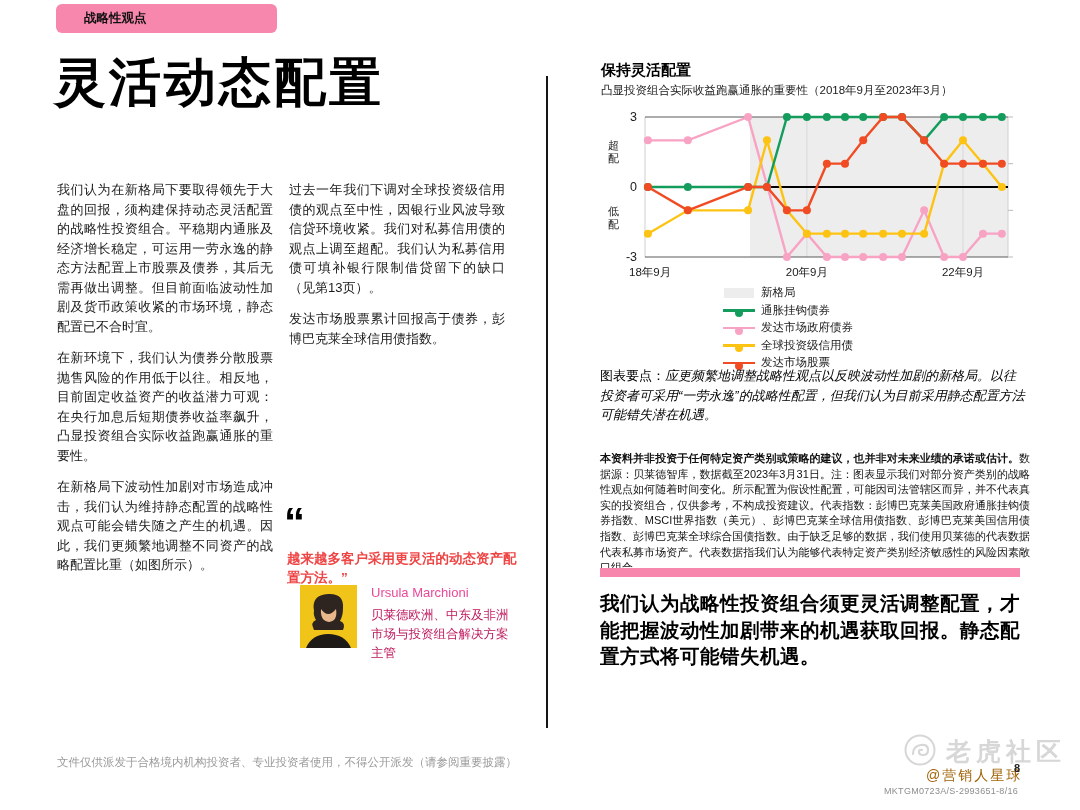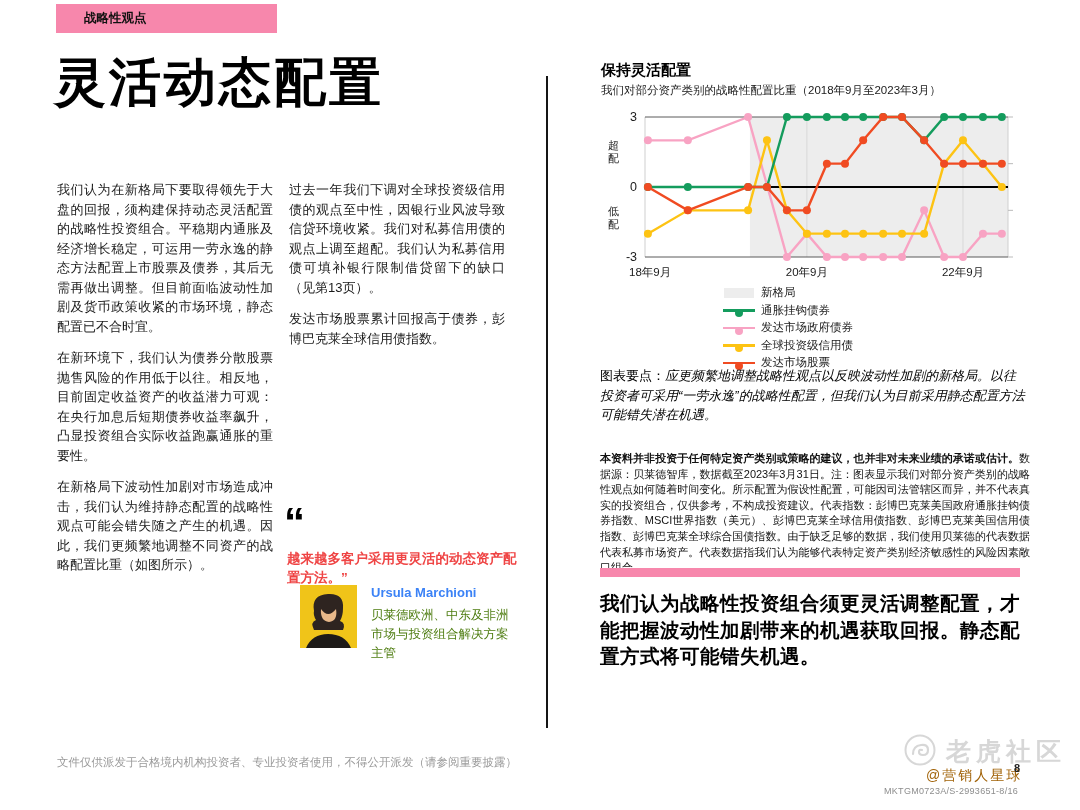--- a/index.html
+++ b/index.html
@@ -1,36 +1,36 @@
 <!DOCTYPE html>
 <html><head>
 <meta charset="utf-8">
 <style>
   html,body{margin:0;padding:0;}
   body{width:1080px;height:810px;background:#e8e8e8;font-family:"Liberation Sans","DejaVu Sans",sans-serif;}
   .page{position:relative;width:1080px;height:810px;background:#ffffff;overflow:hidden;}
   .abs{position:absolute;}
   
-  .tag-banner{left:56px;top:4px;width:221px;height:29px;display:flex;align-items:center;padding-left:28px;box-sizing:border-box;}
+  .tag-banner{left:56px;top:4px;width:221px;height:29px;display:flex;align-items:center;padding-left:28px;box-sizing:border-box;border-radius:6px;}
   .tag-banner span{font-size:12.5px;font-weight:700;color:#111;}
   
   .page-title{left:54px;top:48px;font-size:52px;font-weight:700;letter-spacing:3px;color:#000;}
   
   .bodycol{width:216px;font-size:13px;line-height:19.5px;color:#1a1a1a;text-align:justify;}
   .bodycol p{margin:0 0 12px 0;}
   .col1{left:57px;top:180px;}
   .col2{left:289px;top:180px;}
   
   .quote-mark{left:284px;top:503px;font-size:42px;font-weight:700;color:#000;line-height:40px;}
   .quote-text{left:287px;top:549px;width:234px;font-size:13.5px;font-weight:700;line-height:19px;color:#ef4444;}
   .person{left:300px;top:585px;display:flex;}
   .avatar{width:57px;height:63px;flex:0 0 57px;}
   .person-info{margin-left:14px;width:142px;}
-  .person-name{font-size:13px;font-weight:700;color:#3b82f6;margin-bottom:6px;}
-  .person-role{font-size:12.5px;line-height:19px;color:#4d7c0f;}
+  .person-name{font-size:13px;font-weight:400;color:#ec4899;margin-bottom:6px;}
+  .person-role{font-size:12.5px;line-height:19px;color:#be185d;}
   
   .divider{left:546px;top:76px;width:2px;height:652px;background:#151515;}
   
   .chart-title{left:601px;top:61px;font-size:15px;font-weight:700;color:#000;}
   .chart-subtitle{left:601px;top:83px;font-size:11.5px;color:#1a1a1a;}
   .chart-svg{left:600px;top:105px;}
   svg text{font-family:"Liberation Sans","DejaVu Sans",sans-serif;fill:#1a1a1a;}
   .legend{left:723px;top:284px;}
   .legend-row{display:flex;align-items:center;height:17.5px;}
   .legend-swatch{width:32px;display:flex;align-items:center;justify-content:center;position:relative;}
@@ -86,21 +86,21 @@
     </svg>
     <div class="person-info">
       <div class="person-name">Ursula Marchioni</div>
       <div class="person-role">贝莱德欧洲、中东及非洲市场与投资组合解决方案主管</div>
     </div>
   </div>
 
   <div class="abs divider"></div>
 
   <div class="abs chart-title">保持灵活配置</div>
-  <div class="abs chart-subtitle">我们对部分资产类别的战略性配置比重（2018年9月至2023年3月）</div>
+  <div class="abs chart-subtitle">凸显投资组合实际收益跑赢通胀的重要性（2018年9月至2023年3月）</div>
 
   <svg class="abs chart-svg" id="chart" width="420" height="187" viewBox="0 0 420 187" xmlns="http://www.w3.org/2000/svg">
       <rect x="149.90699999999998" y="12" width="258.093" height="140" fill="#ededed"></rect>
       <line x1="206.89800000000002" y1="12" x2="206.89800000000002" y2="152" stroke="#d8d8d8" stroke-width="1"></line>
       <line x1="362.988" y1="12" x2="362.988" y2="152" stroke="#d8d8d8" stroke-width="1"></line>
       <line x1="45" y1="12" x2="45" y2="152" stroke="#cfcfcf" stroke-width="1"></line>
       <line x1="408" y1="12" x2="408" y2="152" stroke="#cfcfcf" stroke-width="1"></line>
       <line x1="408" y1="12" x2="413" y2="12" stroke="#bbb" stroke-width="1"></line>
       <line x1="408" y1="58.66666666666667" x2="413" y2="58.66666666666667" stroke="#bbb" stroke-width="1"></line>
       <line x1="408" y1="105.33333333333333" x2="413" y2="105.33333333333333" stroke="#bbb" stroke-width="1"></line>

